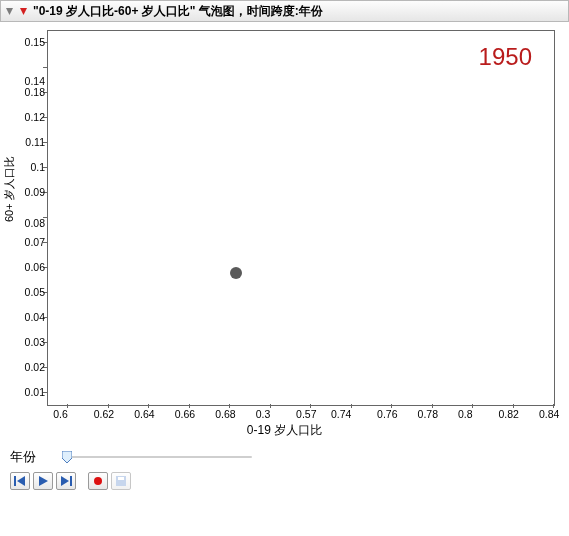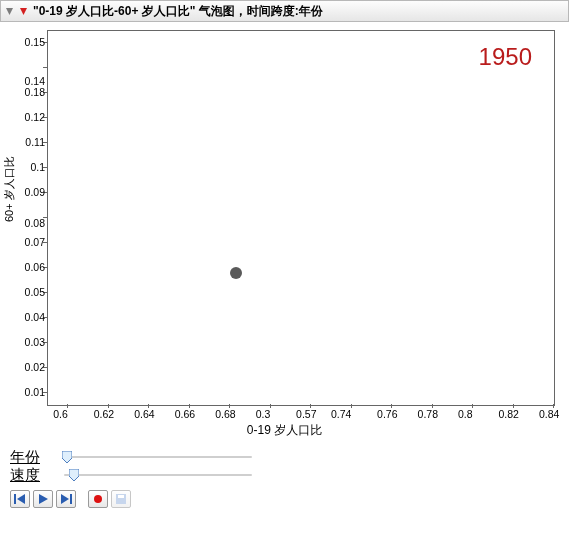--- a/index.html
+++ b/index.html
@@ -14,21 +14,21 @@
   .bubble { width:12px; height:12px; border-radius:50%; background:#5a5a5a; position:absolute; transform:translate(-50%,-50%); }
   .ytitle { position:absolute; left:2px; top:200px; transform:rotate(-90deg); transform-origin:left top; font-size:11px; white-space:nowrap; }
   .xtitle { position:absolute; left:0; right:0; top:400px; text-align:center; font-size:12px; }
   .tick { position:absolute; font-size:10.5px; color:#000; }
   .tick.y { right:524px; text-align:right; width:40px; }
   .tick.x { top:386px; text-align:left; width:28px; transform:translateX(-50%); }
   .tickline.y { position:absolute; left:43px; width:4px; height:1px; background:#666; }
   .tickline.x { position:absolute; top:382px; width:1px; height:4px; background:#666; }
   .controls { padding:6px 10px 2px 10px; }
   .row { display:flex; align-items:center; height:18px; }
-  .row .lab { width:48px; font-size:15px;text-decoration:underline; }
+  .row .lab { width:48px; font-size:13px; }
   .slider { position:relative; flex:0 0 200px; height:12px; }
   .track { position:absolute; left:6px; right:6px; top:5px; height:2px; background:#cfcfcf; border-radius:1px; }
   .thumb { position:absolute; top:0; width:10px; height:12px; }
   .thumb svg { display:block; }
   .buttonbar { display:flex; gap:3px; padding:4px 10px 6px 10px; align-items:center; }
   .btn { width:20px; height:18px; background:linear-gradient(#fff,#e8e8e8); border:1px solid #9a9a9a; border-radius:2px; display:flex; align-items:center; justify-content:center; box-sizing:border-box; }
   .btn.disabled { opacity:.55; }
   .btn svg { display:block; }
 </style>
 </head>
@@ -125,31 +125,20 @@
     <span class="lab">年份</span>
     <div class="slider">
       <div class="track"></div>
           <div class="thumb" id="th-year" style="left: 3.76px;">
             <svg width="10" height="12">
               <polygon points="0,0 10,0 10,7 5,12 0,7" fill="#dfeffc" stroke="#4f7fbf"></polygon>
             </svg>
           </div>
     </div>
   </div>
-  <div class="row">
-    <span class="lab">速度</span>
-    <div class="slider">
-      <div class="track"></div>
-          <div class="thumb" id="th-speed" style="left: 11.28px;">
-            <svg width="10" height="12">
-              <polygon points="0,0 10,0 10,7 5,12 0,7" fill="#dfeffc" stroke="#4f7fbf"></polygon>
-            </svg>
-          </div>
-    </div>
-  </div>
 </div>
 
 <div class="buttonbar">
   <div class="btn">
         <svg width="12" height="10">
           <rect x="0" y="0" width="2" height="10" fill="#2a5db0"></rect>
           <polygon points="11,0 11,10 3,5" fill="#2a5db0"></polygon>
         </svg>
       </div>
   <div class="btn">

